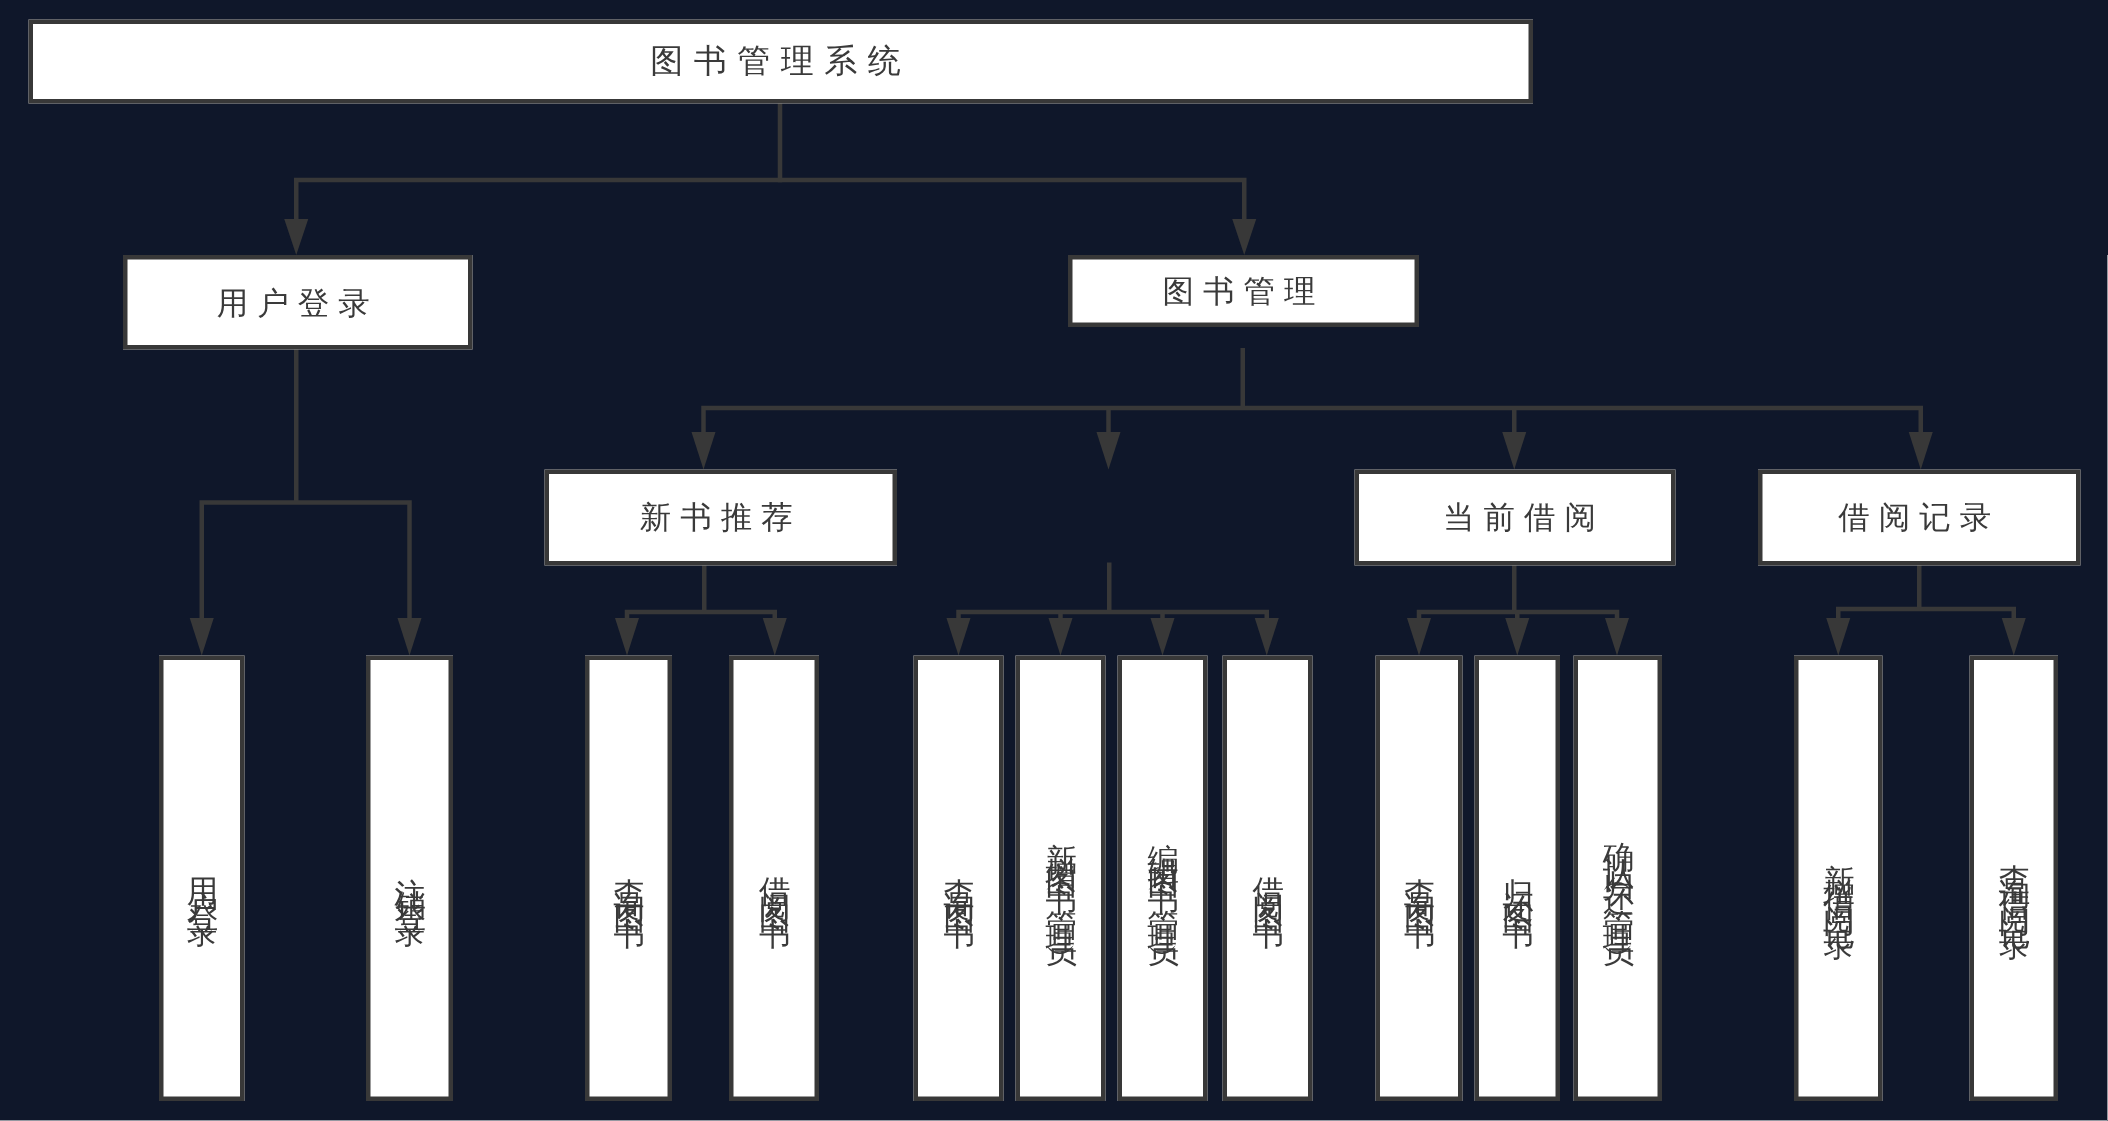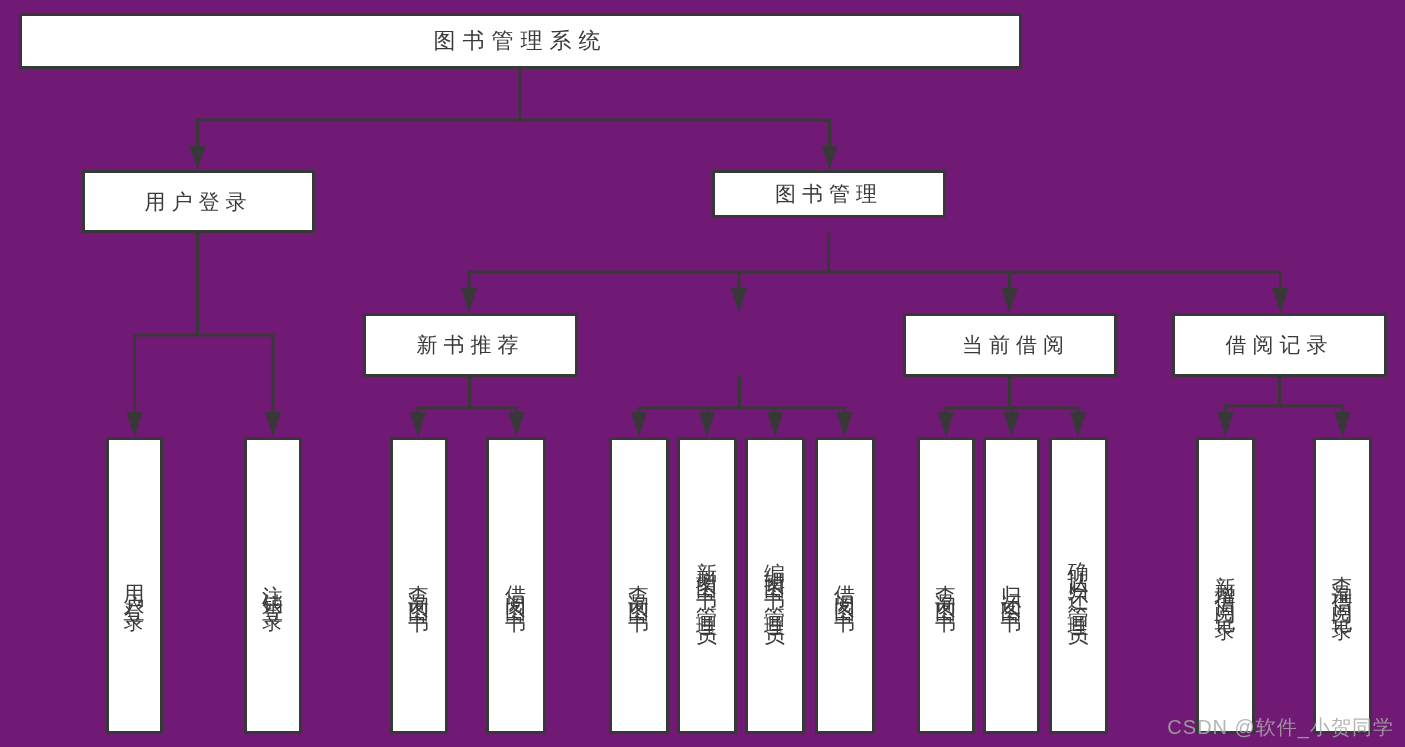--- a/index.html
+++ b/index.html
@@ -5,21 +5,21 @@
   :root{
     --line:#383838;
     --text:#3a3a3a;
     --wm:#a8a8a8;
   }
   html,body{margin:0;padding:0;background:#ffffff;}
   body{font-family:"Liberation Sans","DejaVu Sans",sans-serif;}
   #canvas{
     position:relative;
     width:1405px;height:747px;
-    background:#701a75;
+    background:#0f172a;
     overflow:hidden;
   }
   #wires{position:absolute;left:0;top:0;width:1405px;height:747px;}
   #wires path{stroke:var(--line);stroke-width:3;fill:none;}
   #wires polygon{fill:var(--line);stroke:none;}
   .node{
     position:absolute;
     box-sizing:border-box;
     border:3px solid var(--line);
     background:#ffffff;
@@ -110,21 +110,21 @@
     <span class="hlabel root-label">图书管理系统</span>
   </div>
 
   <div class="node" style="left:82px;top:170px;width:233px;height:63px;">
     <span class="hlabel">用户登录</span>
   </div>
   <div class="node" style="left:712px;top:170px;width:234px;height:48px;">
     <span class="hlabel">图书管理</span>
   </div>
 
-  <div class="node" style="left:363px;top:313px;width:215px;height:64px;justify-content:center;">
+  <div class="node" style="left:363px;top:313px;width:235px;height:64px;justify-content:center;">
     <span class="hlabel">新书推荐</span>
   </div>
   <div class="node" style="left:903px;top:313px;width:214px;height:64px;padding-left:12px;">
     <span class="hlabel">当前借阅</span>
   </div>
   <div class="node" style="left:1172px;top:313px;width:215px;height:64px;">
     <span class="hlabel">借阅记录</span>
   </div>
 
   <div class="node leaf" style="left:106px;width:57px;">
@@ -164,14 +164,13 @@
     <span class="vlabel">确认归还（管理员）</span>
   </div>
 
   <div class="node leaf" style="left:1196px;width:59px;">
     <span class="vlabel">新增借阅记录</span>
   </div>
   <div class="node leaf" style="left:1313px;width:59px;">
     <span class="vlabel">查询借阅记录</span>
   </div>
 
-  <div id="watermark">CSDN @软件_小贺同学</div>
 </div>
 
 </body></html>

